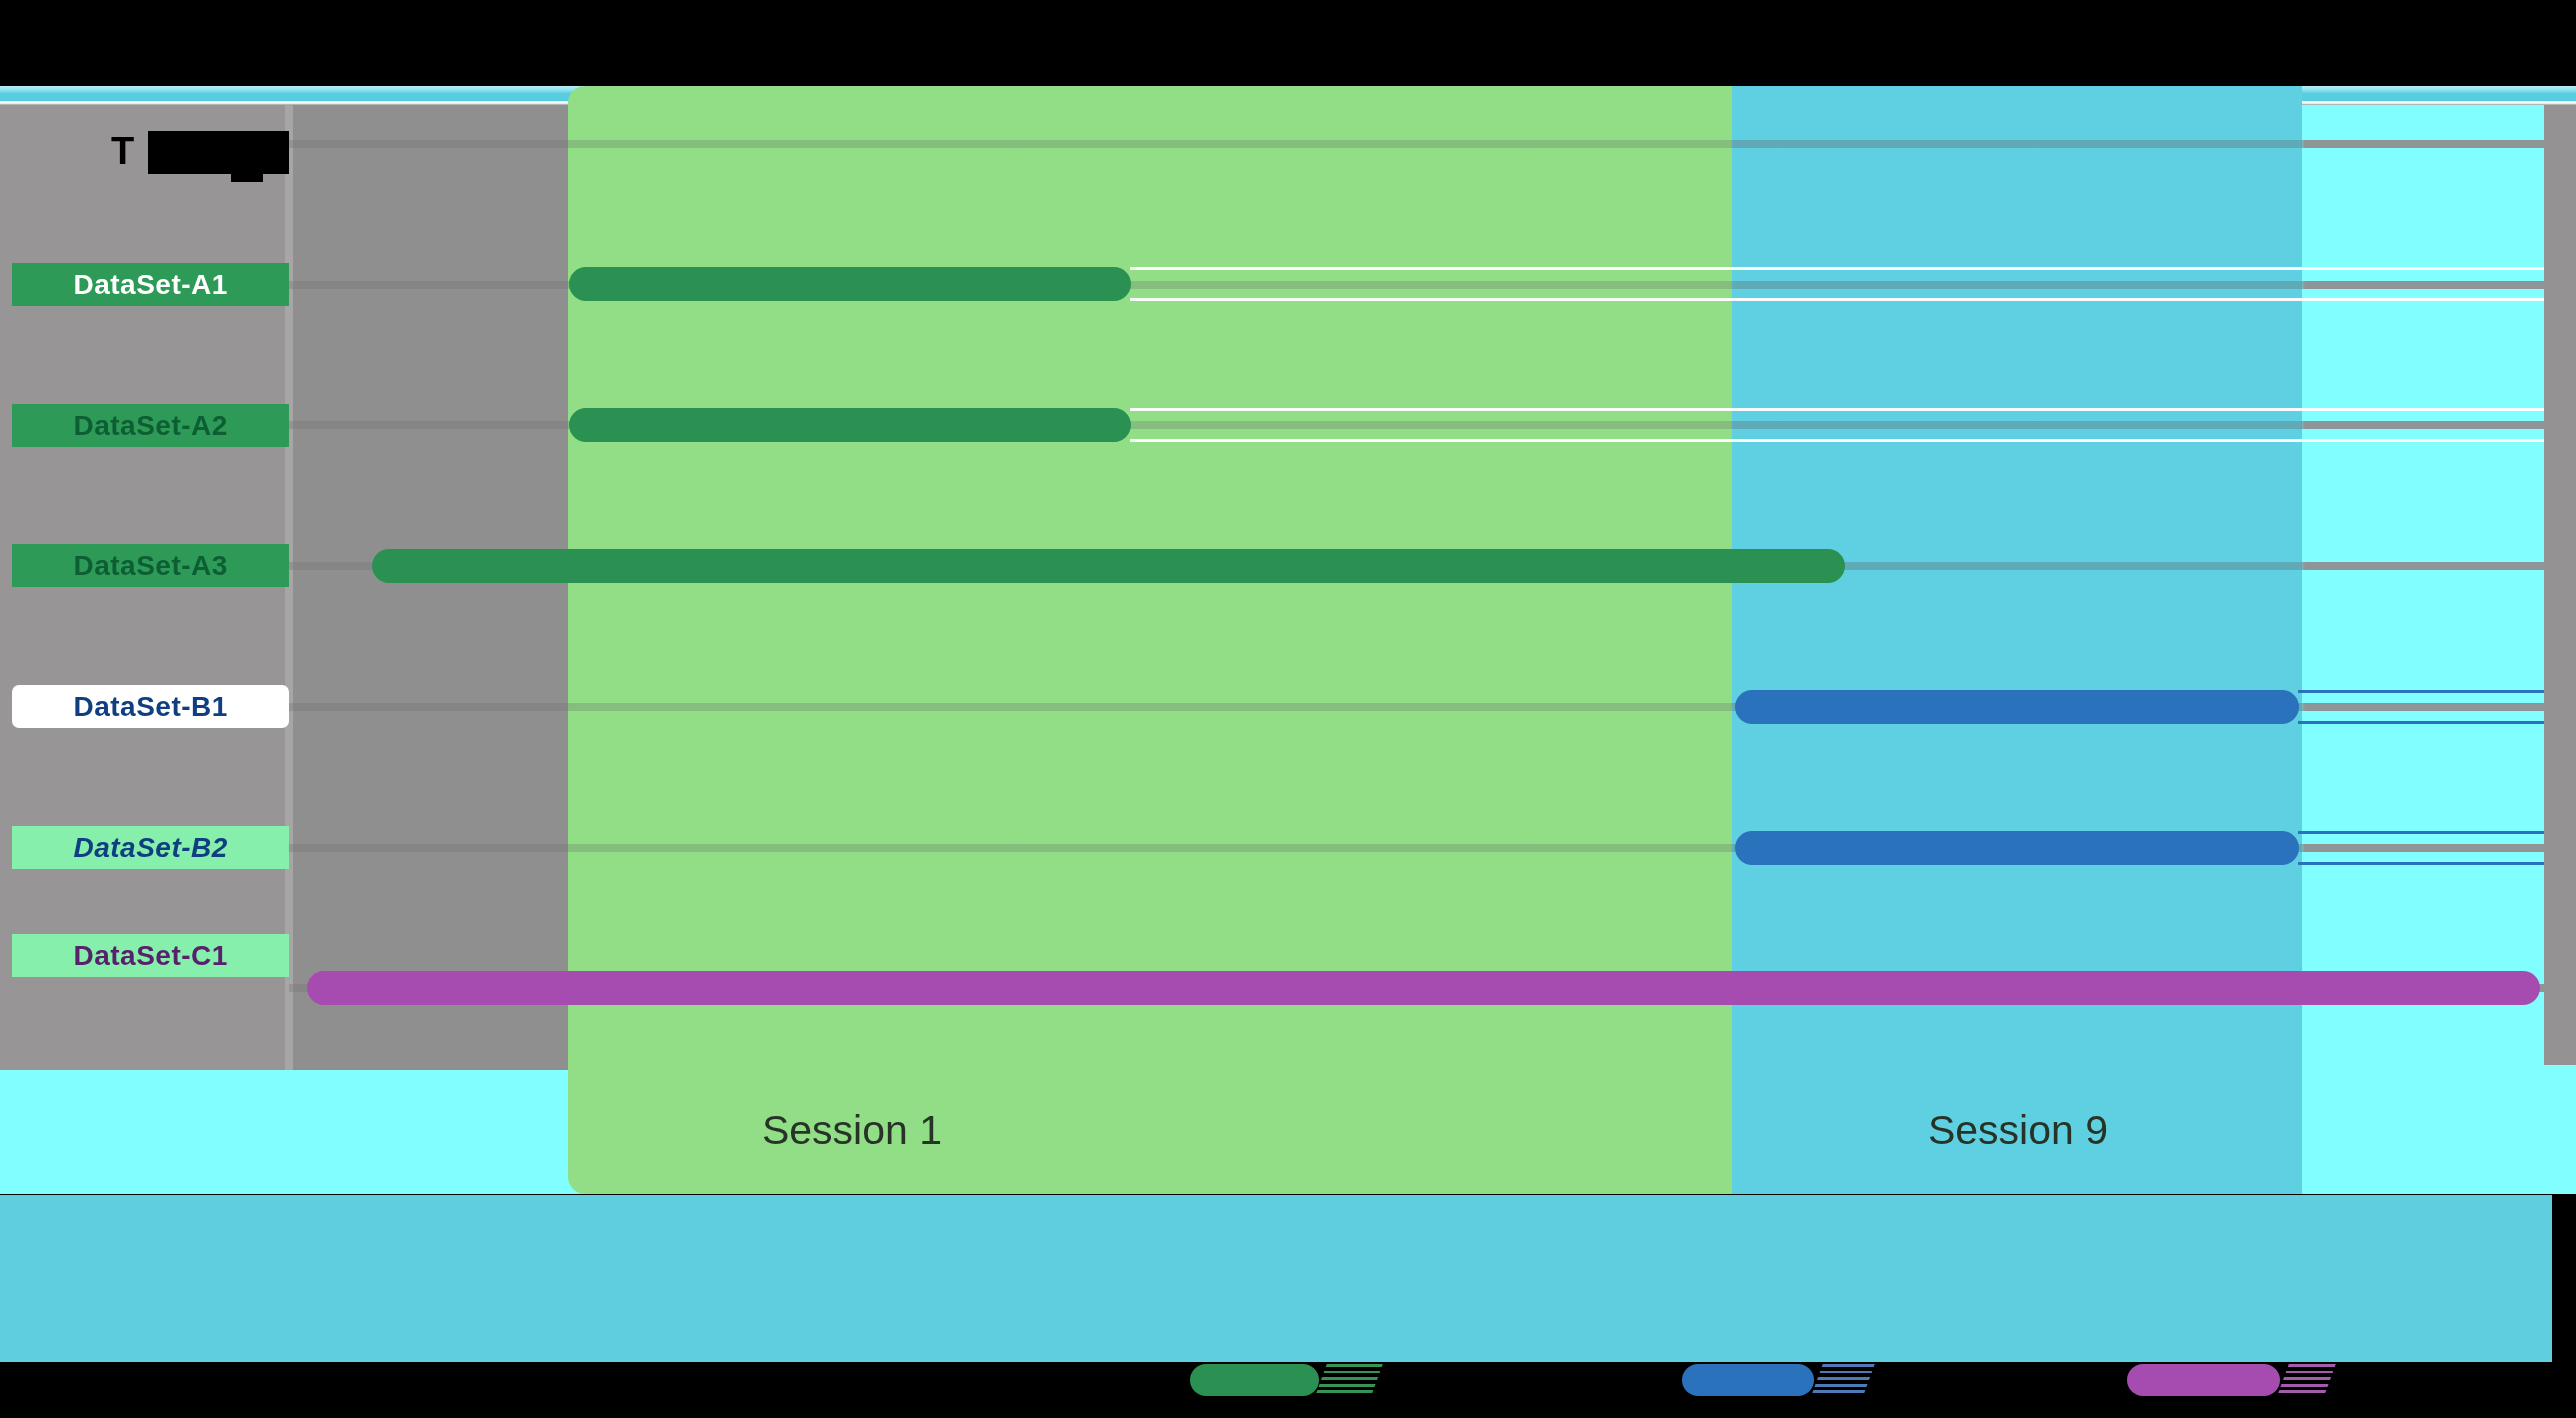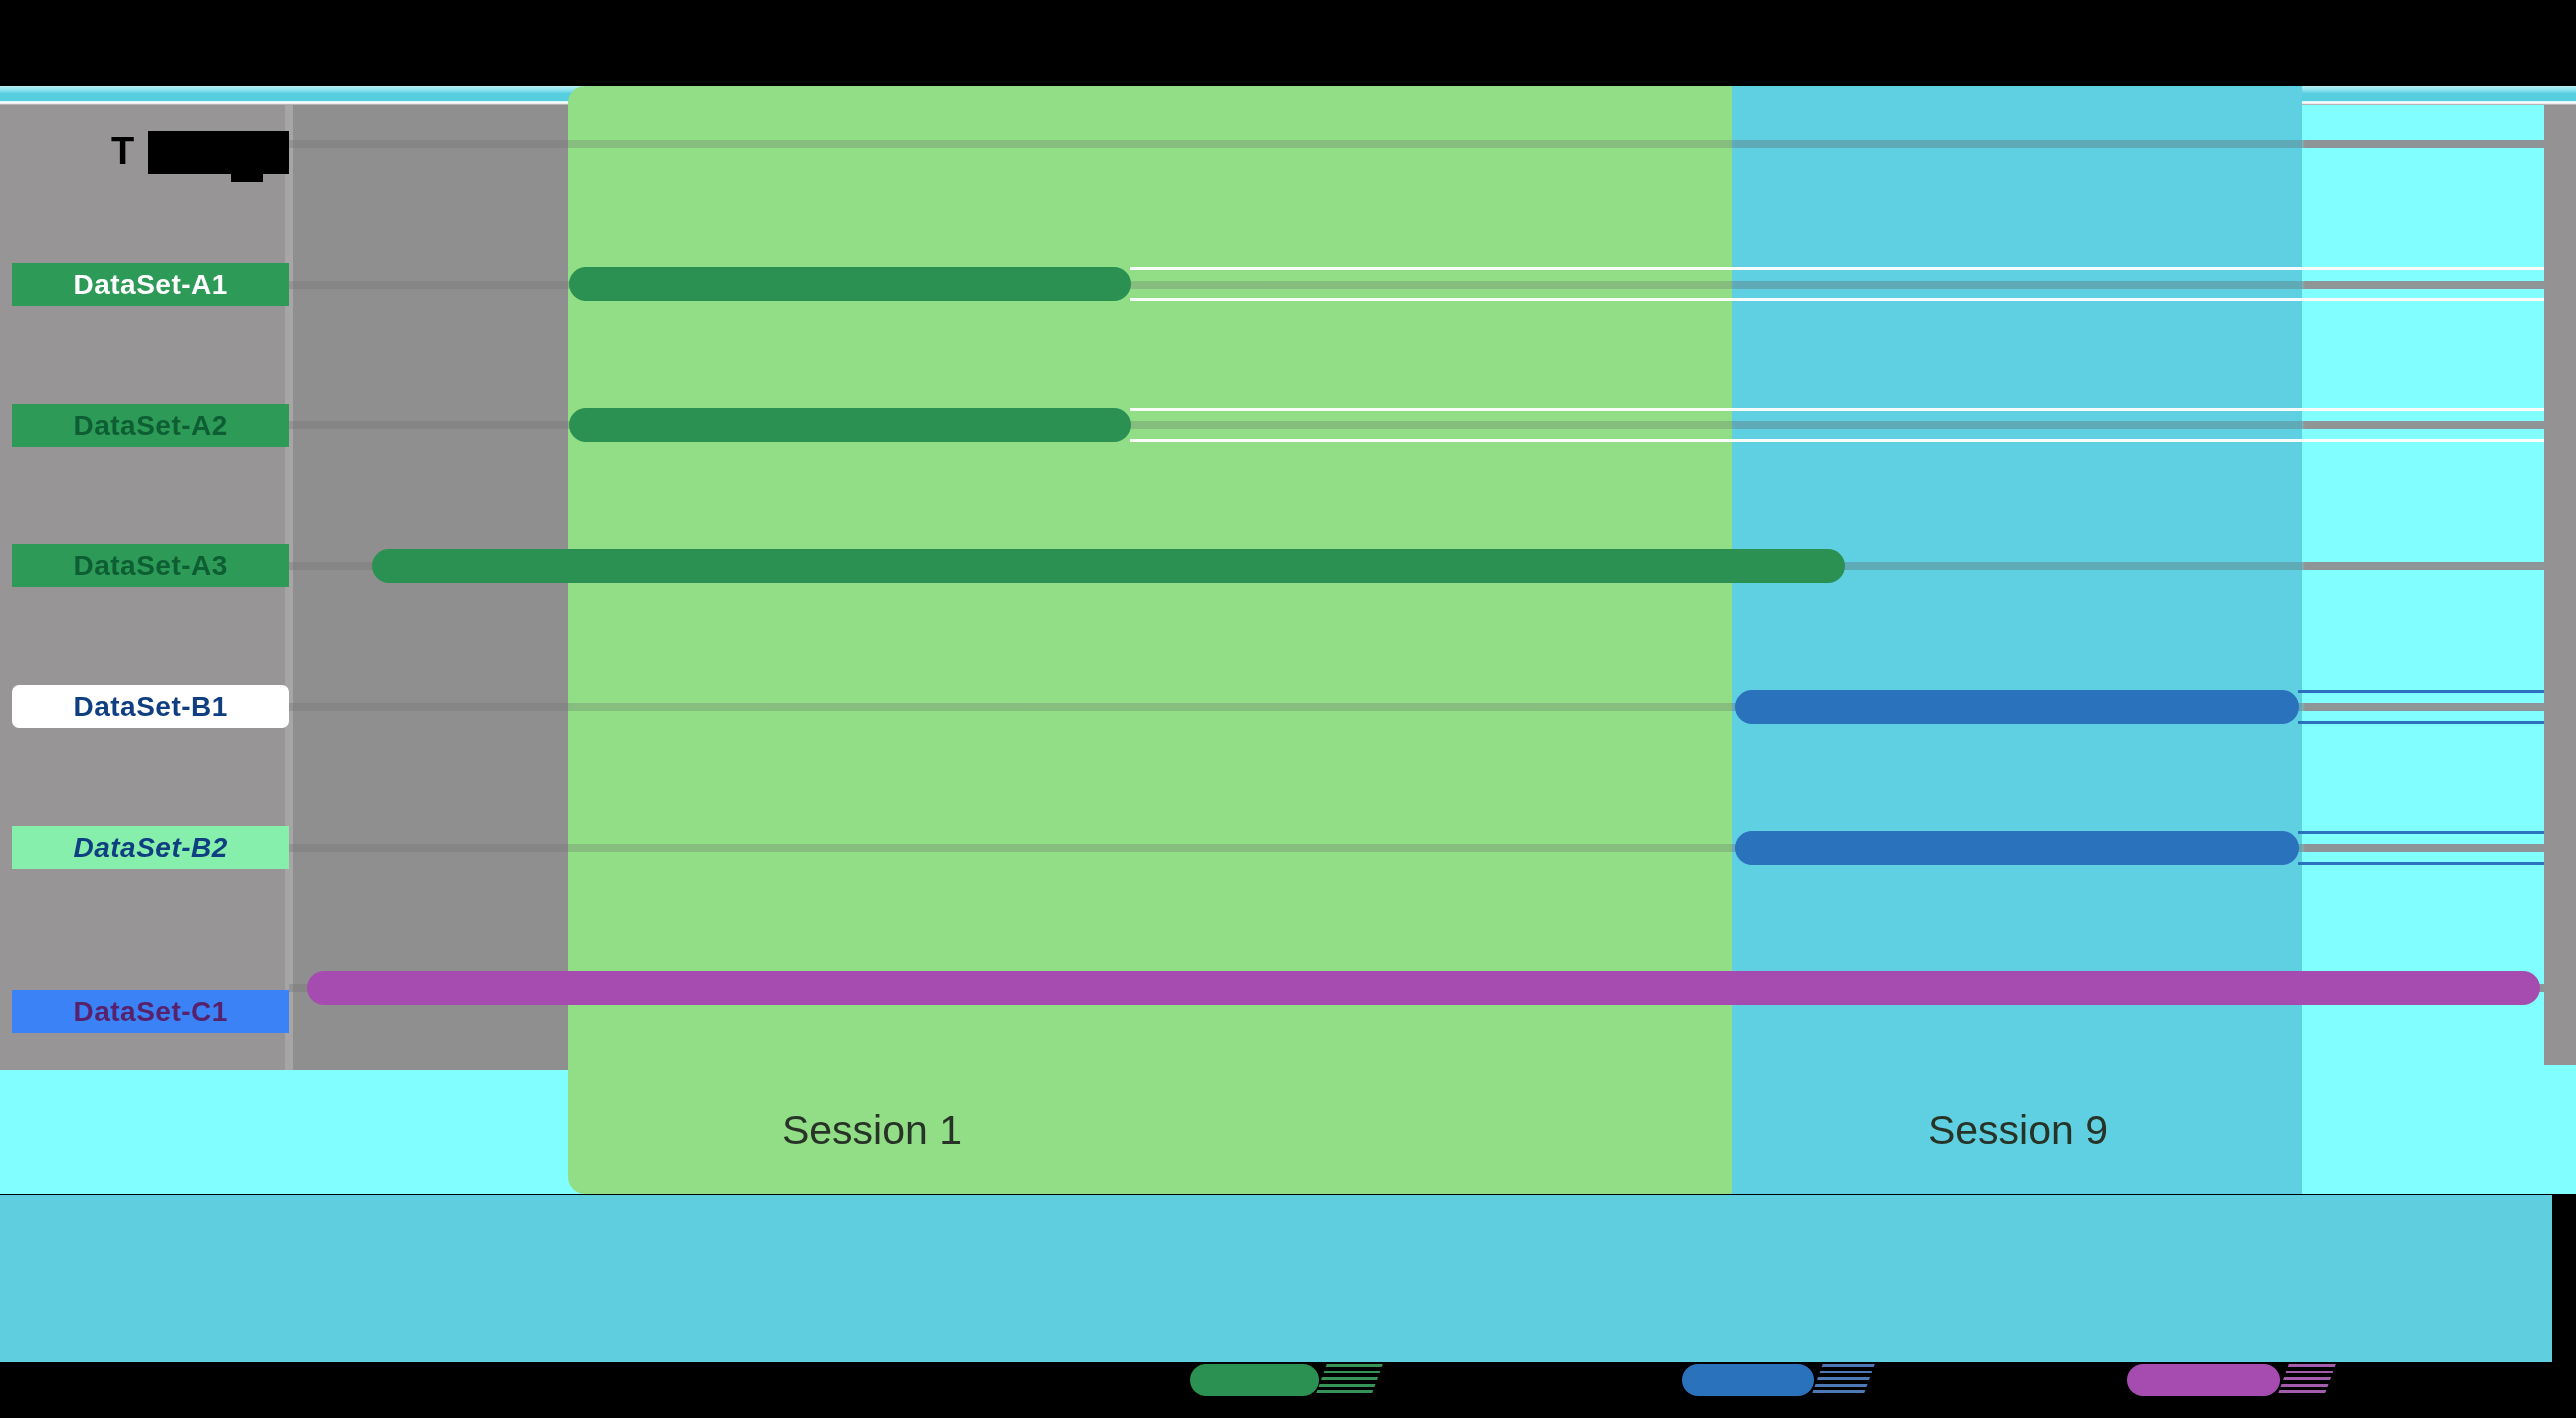--- a/index.html
+++ b/index.html
@@ -83,29 +83,29 @@
       <div class="abs bar" style="left: 1735px; width: 564px; top: 690px; background: rgb(42, 114, 188);"></div>
       <div class="abs bar" style="left: 1735px; width: 564px; top: 831px; background: rgb(42, 114, 188);"></div>
       <div class="abs bar" style="left: 307px; width: 2233px; top: 971px; background: rgb(166, 76, 176);"></div>
     </div>
   <div id="labels-layer">
       <div class="abs row-label" style="top: 263px; background: rgb(45, 154, 88); color: #ffffff;">DataSet-A1</div>
       <div class="abs row-label" style="top: 404px; background: rgb(45, 154, 88); color: rgb(13, 94, 51); text-align: center;">DataSet-A2</div>
       <div class="abs row-label" style="top: 544px; background: rgb(45, 154, 88); color: rgb(13, 94, 51);">DataSet-A3</div>
       <div class="abs row-label" style="top: 685px; background: #ffffff; color: rgb(15, 63, 128); border-radius: 7px;">DataSet-B1</div>
       <div class="abs row-label" style="top: 826px; background: #86efac; color: rgb(15, 63, 128); font-style: italic;">DataSet-B2</div>
-      <div class="abs row-label" style="top: 990px; background: #3b82f6; color: rgb(87, 33, 107);">DataSet-C1</div>
+      <div class="abs row-label" style="top: 934px; background: #86efac; color: rgb(87, 33, 107);">DataSet-C1</div>
     </div>
 
   <div class="abs" style="left:0;top:0;width:2576px;height:86px;background:#000;"></div>
   <div class="abs" id="header-label">T</div>
   <div class="abs" id="header-redaction"></div>
   <div class="abs" id="header-redaction-step"></div>
 
-  <div class="abs session-caption" style="left:852px;margin-left:20px;">Session 1</div>
+  <div class="abs session-caption" style="left:852px;">Session 1</div>
   <div class="abs session-caption" style="left:2018px;">Session 9</div>
 
   <div class="abs" id="bottom-band"></div>
   <div class="abs" style="left:0;top:1362px;width:2576px;height:57px;background:#000;"></div>
 
   <div class="abs legend-pill" style="left:1190px;width:129px;background:#2A9153;"></div>
   <div class="abs legend-glitch stripes-green" style="left:1321px;width:56px;"></div>
   <div class="abs legend-pill" style="left:1682px;width:132px;background:#2A72BC;"></div>
   <div class="abs legend-glitch stripes-blue" style="left:1817px;width:52px;"></div>
   <div class="abs legend-pill" style="left:2127px;width:153px;background:#A64CB0;"></div>

